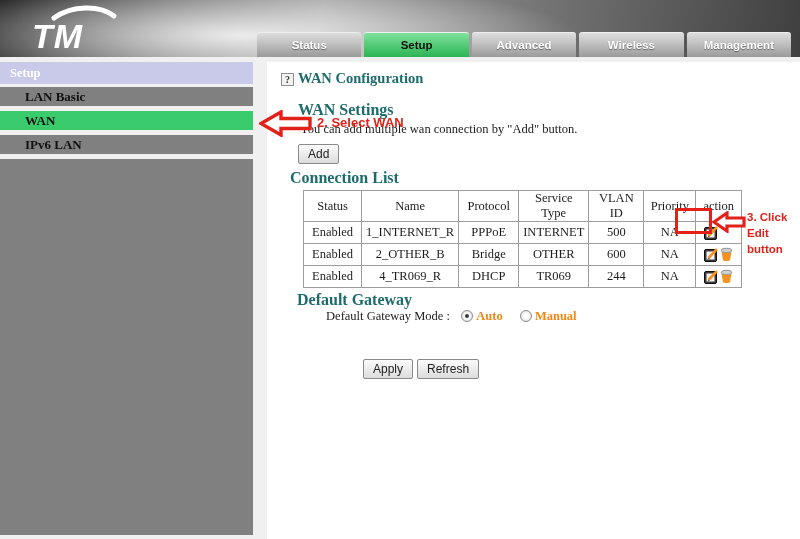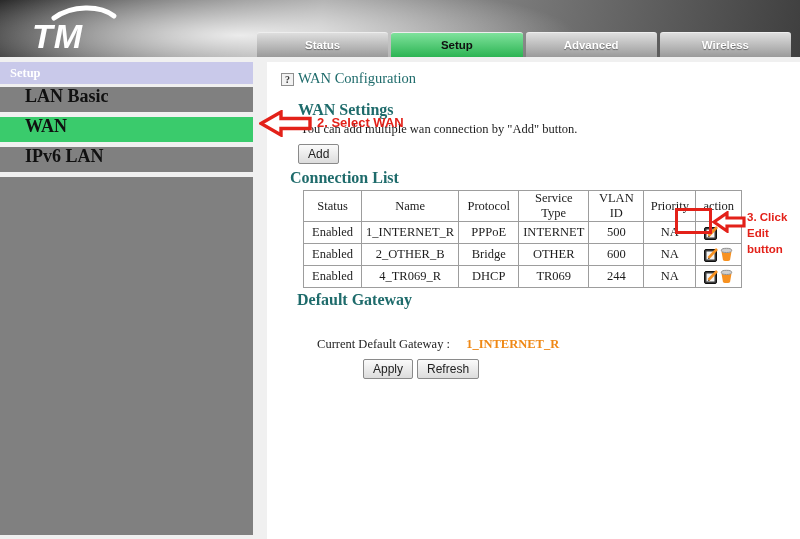--- a/index.html
+++ b/index.html
@@ -17,32 +17,32 @@
   .tab{flex:1;margin-left:3px;border-radius:3px 3px 0 0;border-top:1px solid #eee;
        background:linear-gradient(#dedede,#9a9a9a);color:#fff;text-align:center;
        font:bold 11.5px "Liberation Sans",sans-serif;line-height:24px;
        text-shadow:0 1px 1px rgba(0,0,0,.45);cursor:pointer;}
   .tab.active{background:linear-gradient(#7fe29c,#2cb453);color:#101010;text-shadow:none;}
 
   
   .sidebar{position:absolute;left:0;top:62px;bottom:4px;width:253px;display:flex;flex-direction:column;}
   .side-header{height:22px;background:#c9c9ea;color:#fff;font-weight:bold;font-size:12.5px;
                line-height:22px;padding-left:10px;margin-bottom:3px;}
-  .side-item{height:25px;background:#808080;color:#101010;font-weight:bold;font-size:18px;
+  .side-item{height:19px;background:#808080;color:#101010;font-weight:bold;font-size:13px;
              line-height:19px;padding-left:25px;margin-bottom:5px;cursor:pointer;}
   .side-item.active{background:#3acb6c;}
   .side-fill{flex:1;background:#808080;}
 
   
   .main{position:absolute;left:267px;top:62px;right:0;bottom:0;background:#fff;}
   .abs{position:absolute;}
   .help-icon{display:inline-block;width:13px;height:13px;border:1px solid #8f8f8f;background:#f2f2f2;
              color:#333;font:bold 10px "Liberation Serif",serif;text-align:center;line-height:12px;
              vertical-align:middle;cursor:pointer;}
-  .page-title{color:#1e6b6b;font-weight:normal;font-size:14.5px;}
+  .page-title{color:#1e6b6b;font-weight:bold;font-size:14.5px;}
   .sec-head{color:#1e6b6b;font-weight:bold;font-size:16px;}
   .body-text{color:#1c1c1c;font-size:12.5px;}
   .btn{font:12px "Liberation Sans",sans-serif;color:#222;background:linear-gradient(#fbfbfb,#dcdcdc);
        border:1px solid #8a8a8a;border-radius:2px;padding:2px 9px;cursor:pointer;}
 
   
   table.conn{border-collapse:collapse;font-size:12.5px;color:#1c1c1c;}
   table.conn td,table.conn th{border:1px solid #9d9d9d;text-align:center;height:22px;
        padding:0 4px;font-weight:normal;}
   .act-cell{display:flex;justify-content:space-between;align-items:center;padding:0 3px;}
@@ -68,20 +68,21 @@
 <div class="banner">
   <svg class="logo" width="110" height="52" viewBox="0 0 110 52">
     <path d="M28 15 C 46 2, 74 2, 88 13" stroke="#ffffff" stroke-width="5" fill="none" stroke-linecap="round"></path>
     <text x="6" y="45" font-family="Liberation Sans, sans-serif" font-size="34" font-weight="bold" font-style="italic" fill="#ffffff" letter-spacing="1">TM</text>
   </svg>
   <div class="tabbar">
     <div class="tab">Status</div>
     <div class="tab active">Setup</div>
     <div class="tab">Advanced</div>
     <div class="tab">Wireless</div>
+    <div class="tab">Management</div>
   </div>
 </div>
 
 <div class="sidebar">
   <div class="side-header">Setup</div>
   <div class="side-item">LAN Basic</div>
   <div class="side-item active">WAN</div>
   <div class="side-item">IPv6 LAN</div>
   <div class="side-fill"></div>
 </div>
@@ -201,25 +202,32 @@
   <svg class="abs" style="left:445px;top:149px;" width="34" height="22" viewBox="0 0 34 22">
     <polygon points="2,11 15,2 15,7 32,7 32,15 15,15 15,20" fill="#ffffff" stroke="#e32119" stroke-width="3.2" stroke-linejoin="miter"></polygon>
   </svg>
   <div class="anno-text" style="left:480px;top:147px;font-size:11.5px;line-height:16px;">
     <div>3. Click Edit</div>
     <div>button</div>
   </div>
 
   <div class="abs sec-head" style="left:30px;top:229px;">Default Gateway</div>
 
-
-  <div class="dg-row" style="top:275px;">
-    <span class="dg-label">Current Default Gateway :</span>
-    <span class="dg-value" style="margin-left:13px;">1_INTERNET_R</span>
-  </div>
+  <div class="dg-row" style="top:247px;">
+    <span class="dg-label">Default Gateway Mode :</span>
+    <span style="margin-left:8px;">
+      <span class="radio on"></span>
+      <span class="opt-label">Auto</span>
+    </span>
+    <span style="margin-left:14px;">
+      <span class="radio"></span>
+      <span class="opt-label">Manual</span>
+    </span>
+  </div>
+
 
   <div class="abs" style="left:96px;top:297px;">
     <button class="btn">Apply</button>
     <button class="btn" style="margin-left:0;">Refresh</button>
   </div>
 </div>
 
 <svg style="position:absolute;left:259px;top:110px;z-index:5;" width="53" height="27" viewBox="0 0 53 27">
   <polygon points="2,13.5 22,2 22,8.5 51,8.5 51,18.5 22,18.5 22,25" fill="#ffffff" stroke="#e32119" stroke-width="3.4" stroke-linejoin="miter"></polygon>
 </svg>

